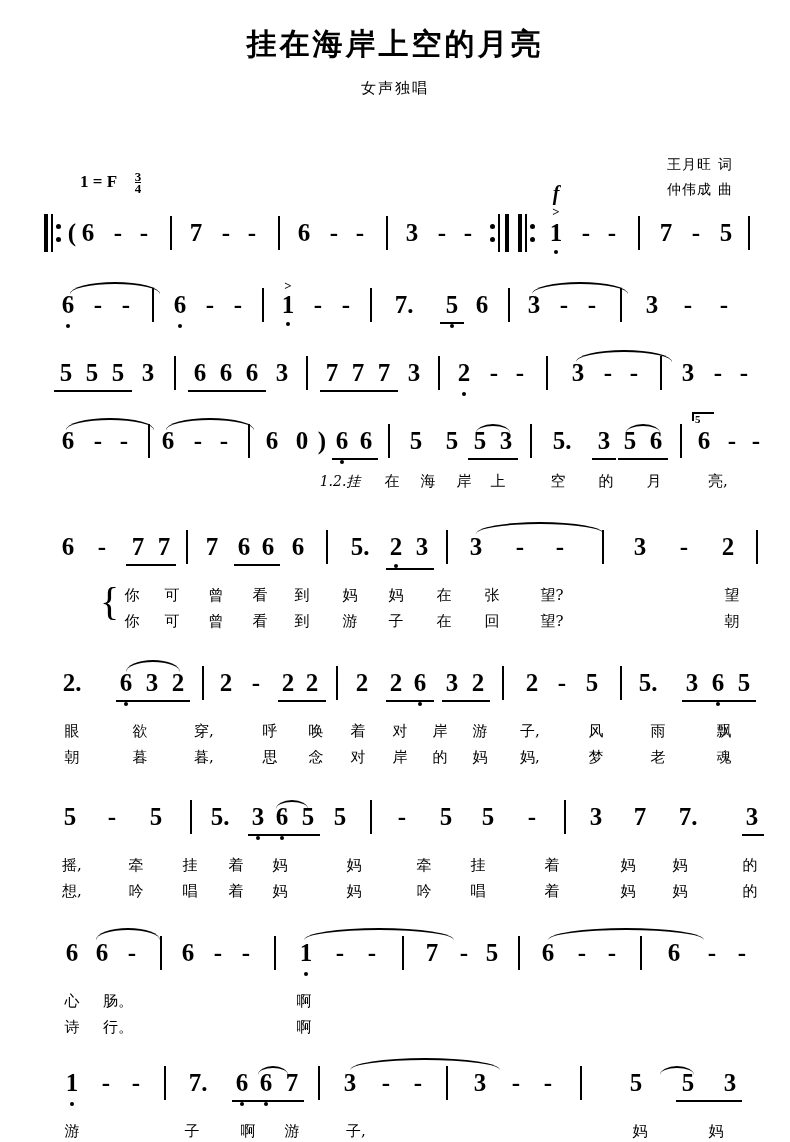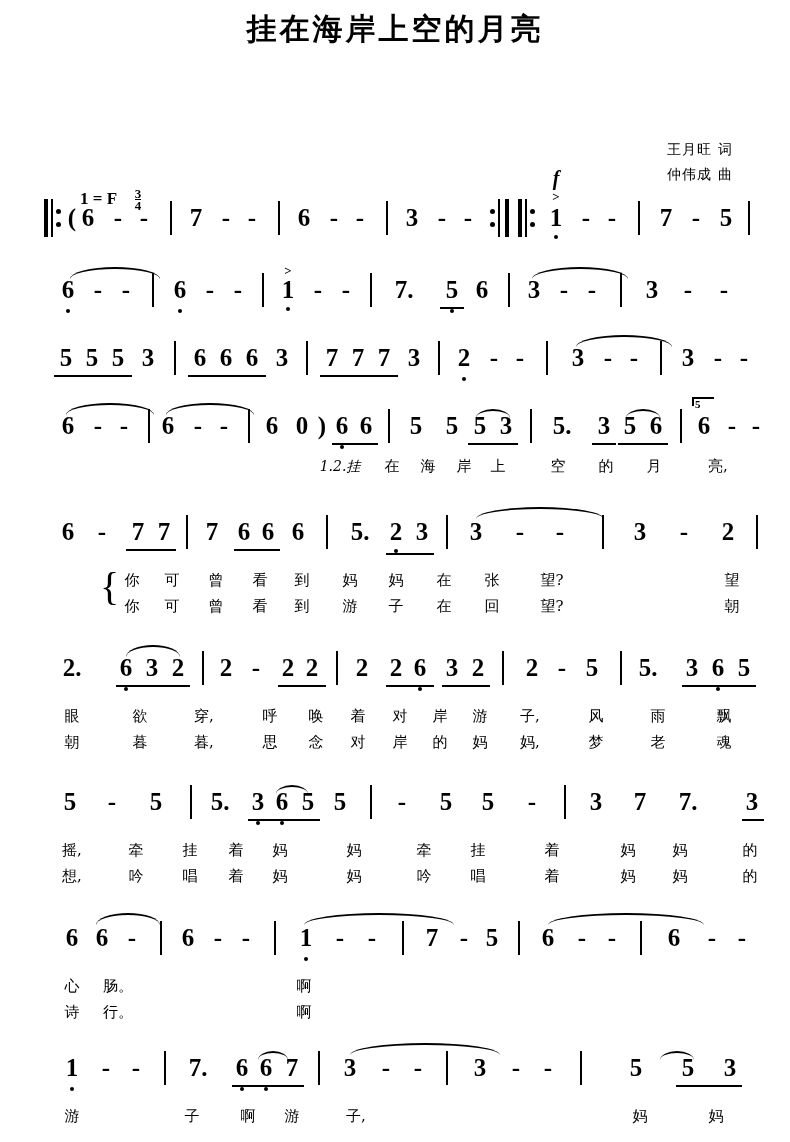--- a/index.html
+++ b/index.html
@@ -18,21 +18,21 @@
   .sheet {
     width: 790px;
     height: 1142px;
     position: relative;
   }
   .title {
     text-align: center;
     font-size: 30px;
     font-weight: bold;
     letter-spacing: 3px;
-    margin-top: 9px;
+    margin-top: 24px;
     font-family: "DejaVu Serif", serif;
   }
   .subtitle {
     text-align: center;
     font-size: 15px;
     margin-top: 14px;
     letter-spacing: 2px;
     font-family: "DejaVu Serif", serif;
   }
   .credits {
@@ -47,21 +47,20 @@
   .credits div span.name { letter-spacing: 1px; }
   .credits div span.role { margin-left: 6px; }
 
   .keysig {
     position: absolute;
     left: 80px;
     top: 148px;
     font-size: 17px;
     font-weight: bold;
     font-family: "Liberation Serif", serif;
-    margin-top: 32px;
   }
   .keysig .frac {
     display: inline-block;
     vertical-align: middle;
     text-align: center;
     font-size: 13px;
     line-height: 11px;
     margin-left: 14px;
     position: relative;
     top: -1px;
@@ -183,20 +182,21 @@
   }
   .volta .vline { position: absolute; left: 0; top: 0; width: 22px; height: 2px; background: #000; }
   .volta .vtick { position: absolute; left: 0; top: 0; width: 2px; height: 9px; background: #000; }
 </style>
 </head>
 <body>
 
 <div class="sheet">
 
   <div class="title">挂在海岸上空的月亮</div>
+  <div class="subtitle">女声独唱</div>
 
   <div class="credits">
     <div><span class="name">王月旺</span><span class="role">词</span></div>
     <div><span class="name">仲伟成</span><span class="role">曲</span></div>
   </div>
 
   <div class="keysig">
     <span>1 = F</span>
     <span class="frac">
       <span class="num">3</span>

